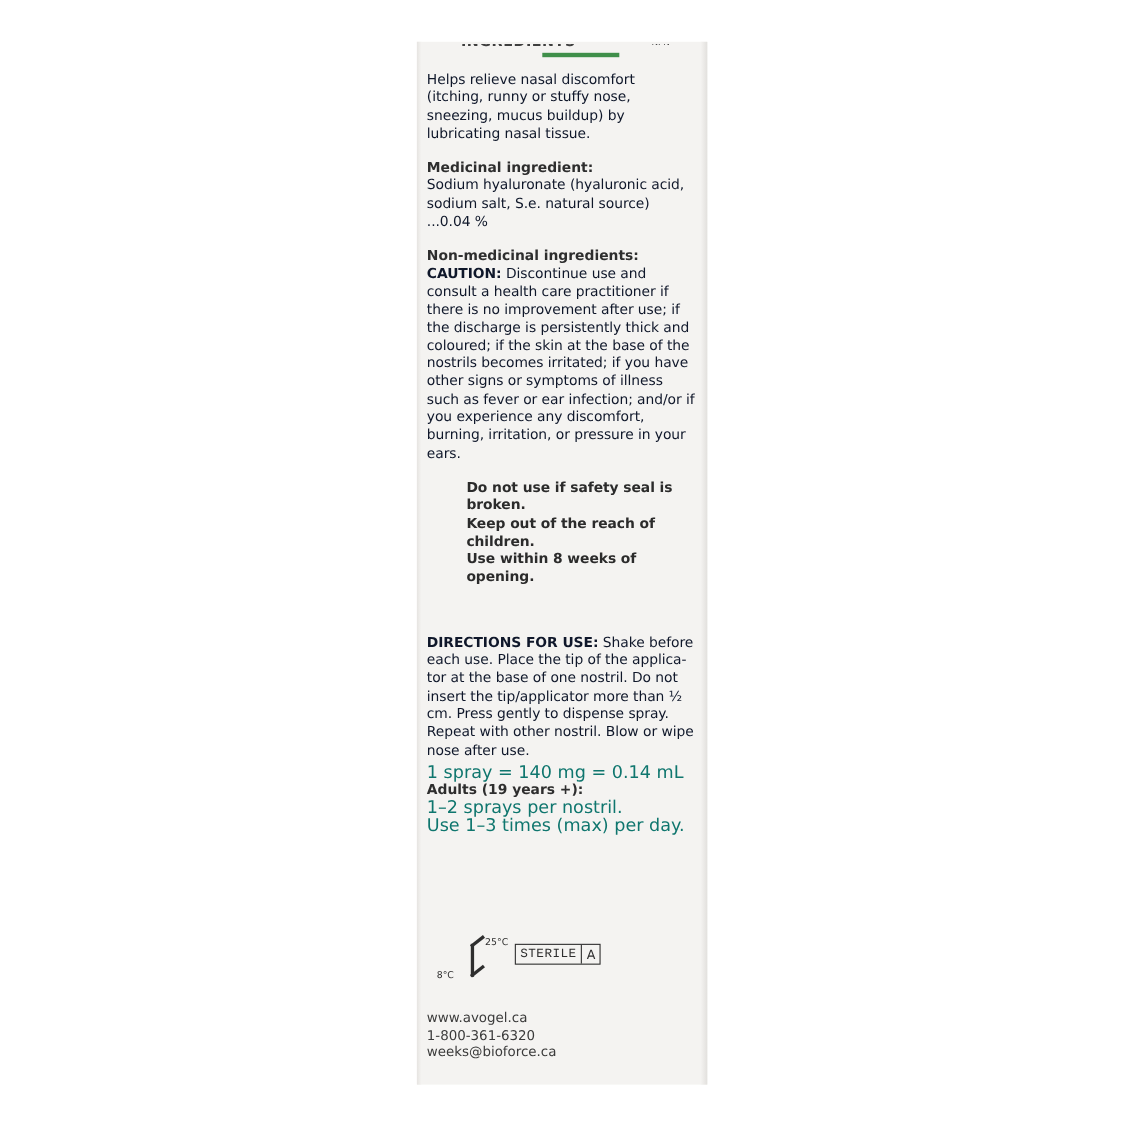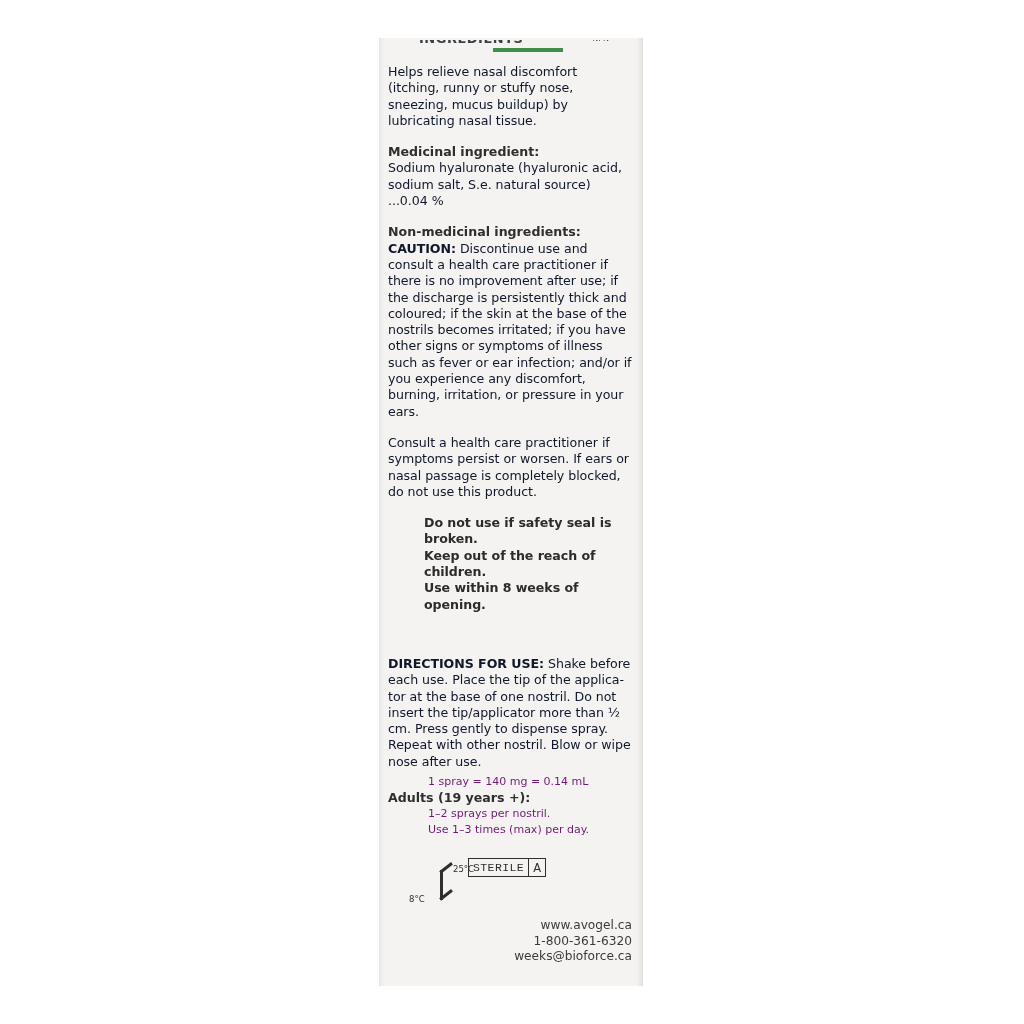--- a/index.html
+++ b/index.html
@@ -103,41 +103,39 @@
   }
   .all-bold {
     font-weight: bold;
     color: #2b2b2b;
     margin-left: 36px;
   }
 
   .spacer-lg { height: 28px; }
 
   .small-line {
-    font-size: 11px;
+    font-size: 16px;
     line-height: 16px;
-    color: #701a75;
-    margin-left: 40px;
+    color: #0f766e;
   }
 
   
   #icon-row {
     position: absolute;
     left: 9px;
     top: 810px;
     width: 244px;
     height: 46px;
   }
   #temp-icon {
     position: absolute;
     left: 9px;
-    top: 20px;
+    top: 8px;
     width: 72px;
     height: 40px;
-    margin-left: 12px;
   }
   #temp-icon .vbar {
     position: absolute;
     left: 31px;
     top: 2px;
     width: 2.5px;
     height: 30px;
     background: #2e2e2e;
   }
   #temp-icon .arm-top {
@@ -210,21 +208,20 @@
   #footer {
     position: absolute;
     left: 9px;
     top: 880px;
     width: 244px;
   }
   #footer div {
     font-size: 12.2px;
     line-height: 15.6px;
     color: #3a3a3a;
-    text-align: right;
   }
 </style>
 </head>
 <body>
 
 <div id="panel">
 
   <div id="top-crop">
     <div class="crop-text">INGREDIENTS</div>
     <div class="crop-green"></div>
@@ -235,21 +232,20 @@
 
     <p class="block">Helps relieve nasal discomfort (itching, runny or stuffy nose, sneezing, mucus buildup) by lubricating nasal tissue.</p>
 
     <div class="heading">Medicinal ingredient:</div>
     <p class="block">Sodium hyaluronate (hyaluronic acid, sodium salt, S.e. natural source) ...0.04 %</p>
 
     <div class="heading">Non-medicinal ingredients:</div>
 
     <p class="block"><span class="lead-bold">CAUTION:</span><span> Discontinue use and consult a health care practitioner if there is no improvement after use; if the discharge is persistently thick and coloured; if the skin at the base of the nostrils becomes irritated; if you have other signs or symptoms of illness such as fever or ear infection; and/or if you experience any discomfort, burning, irritation, or pressure in your ears.</span></p>
 
-    <p class="block">Consult a health care practitioner if symptoms persist or worsen. If ears or nasal passage is completely blocked, do not use this product.</p>
 
     <p class="block all-bold">
       <span>Do not use if safety seal is broken.</span><br>
       <span>Keep out of the reach of children.</span><br>
       <span>Use within 8 weeks of opening.</span>
     </p>
 
     <div class="spacer-lg"></div>
 
     <p class="block tight"><span class="lead-bold">DIRECTIONS FOR USE:</span><span> Shake before each use. Place the tip of the applica-tor at the base of one nostril. Do not insert the tip/applicator more than ½ cm. Press gently to dispense spray. Repeat with other nostril. Blow or wipe nose after use.</span></p>

